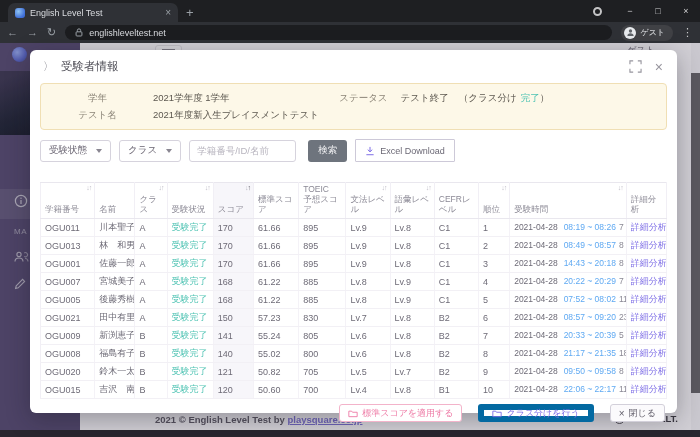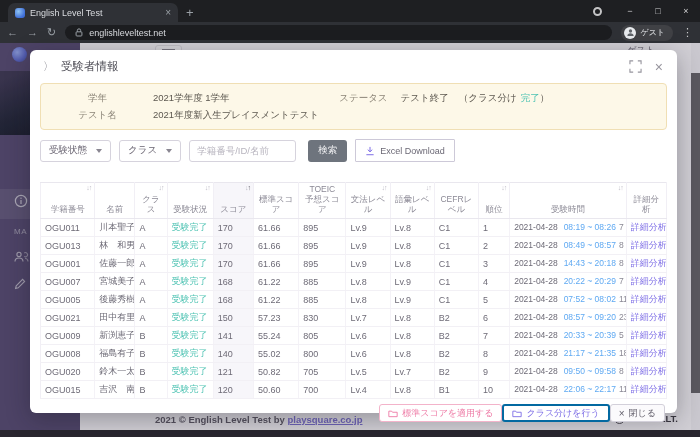--- a/index.html
+++ b/index.html
@@ -83,40 +83,40 @@
     color:#55515e; font-family:inherit; outline:none; }
   .search-input::placeholder { color:#b8b5bf; }
   .search-btn { height:22px; padding:0 10px; margin-left:4px; background:var(--btn-gray,#6e747d); color:#f2f2f4; border:none;
     border-radius:3px; font-size:9.5px; font-family:inherit; }
   .excel-btn { height:23px; padding:0 9px; background:#fff; border:1px solid #cdc9d8; border-radius:1px; color:#6b6875;
     font-size:9px; display:flex; align-items:center; gap:5px; font-family:inherit; }
 
   .table-wrap { margin:20px 10px 0; }
   table { width:100%; border-collapse:collapse; table-layout:fixed; }
   thead th { height:26px; border-top:1px solid #e9e7ee; border-bottom:1px solid #e9e7ee; border-right:1px solid #f1eff5;
-    position:relative; font-weight:normal; color:#8b8995; font-size:8.5px; text-align:center; vertical-align:bottom;
+    position:relative; font-weight:normal; color:#8b8995; font-size:8.5px; text-align:left; vertical-align:bottom;
     padding:2px 4px 4px; white-space:pre-line; line-height:1.15; }
   thead th:first-child, tbody td:first-child { border-left:1px solid #f1eff5; }
   th .sort { position:absolute; top:1px; right:3px; font-size:7px; color:#bcbac4; letter-spacing:-1px; }
   th .sort .active { color:#5f5d68; font-weight:bold; }
   tbody td { height:18px; border-bottom:1px solid #f2f0f5; border-right:1px solid #f4f2f7; font-size:9px; color:#6e6b77;
     padding:0 4px; white-space:nowrap; overflow:hidden; }
   .c-score { background:#f7f6fa; }
   td.c-status { color:var(--teal,#4fc3b3); }
   td.c-time { font-size:8.5px; }
   .t-date { margin-right:6px; }
   .t-range { color:var(--blue,#5fa9f2); margin-right:3px; }
   .t-min { color:#8b8995; }
   td.c-detail span { color:var(--accent,#7e6ee6); }
 
-  .modal-buttons { display:flex; justify-content:flex-end; align-items:center; gap:0; margin:5px 12px 0; }
+  .modal-buttons { display:flex; justify-content:flex-end; align-items:center; gap:16px; margin:5px 12px 0; }
   .m-btn { height:18px; border-radius:3px; font-size:9px; display:flex; align-items:center; gap:4px; padding:0 8px;
     background:#fff; font-family:inherit; }
   .btn-pink { border:1px solid #f3b3ca; color:var(--pink,#ee7ba6); }
-  .btn-purple { border:2px solid #0369a1; color:var(--accent,#7e6ee6); }
+  .btn-purple { border:6px solid #0369a1; color:var(--accent,#7e6ee6); }
   .btn-gray { border:1px solid #d3d0da; color:#605d69; background:#fbfafc; }
   .btn-x { font-size:10px; }
 </style>
 </head>
 <body>
 
 <div class="screen">
 
   <div class="tabstrip">
     <div class="tab">

